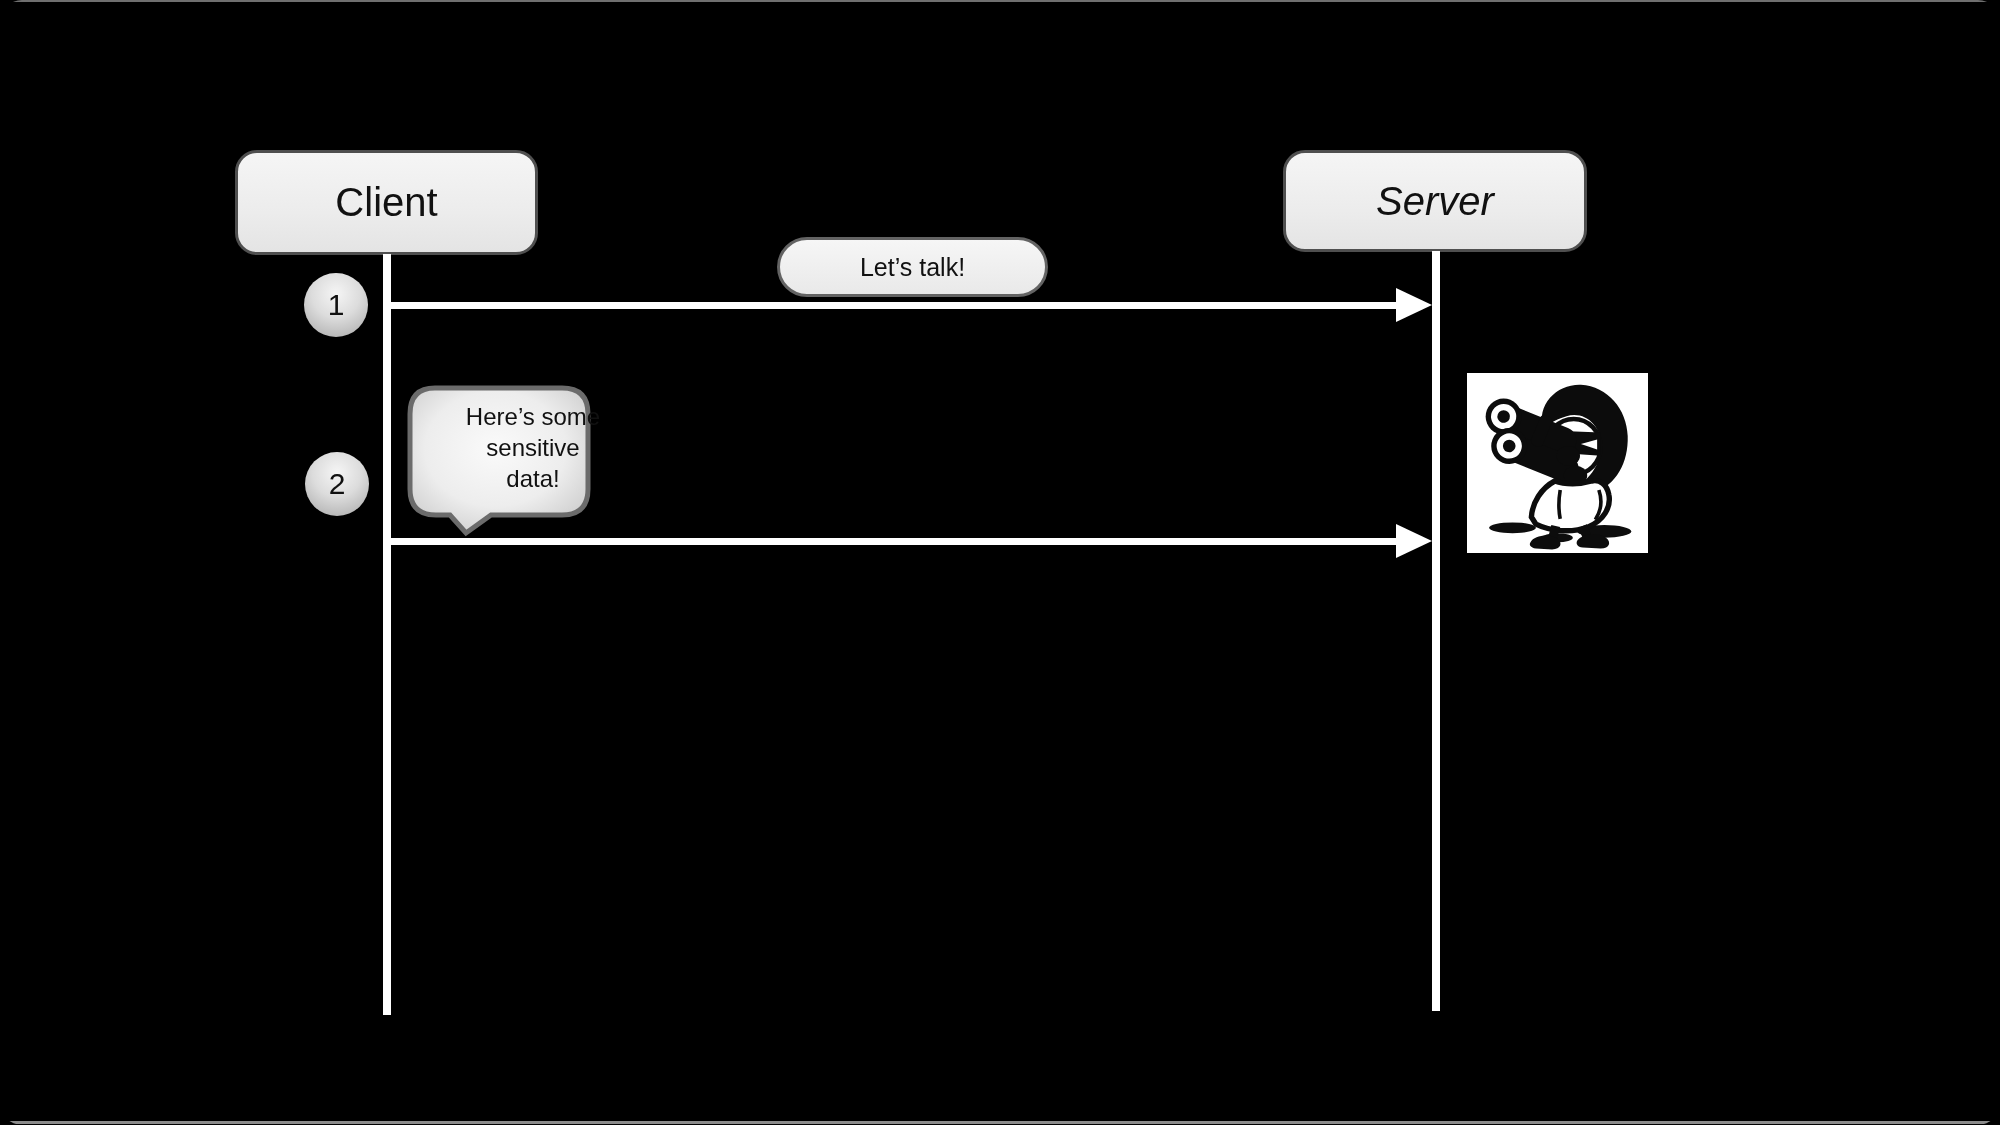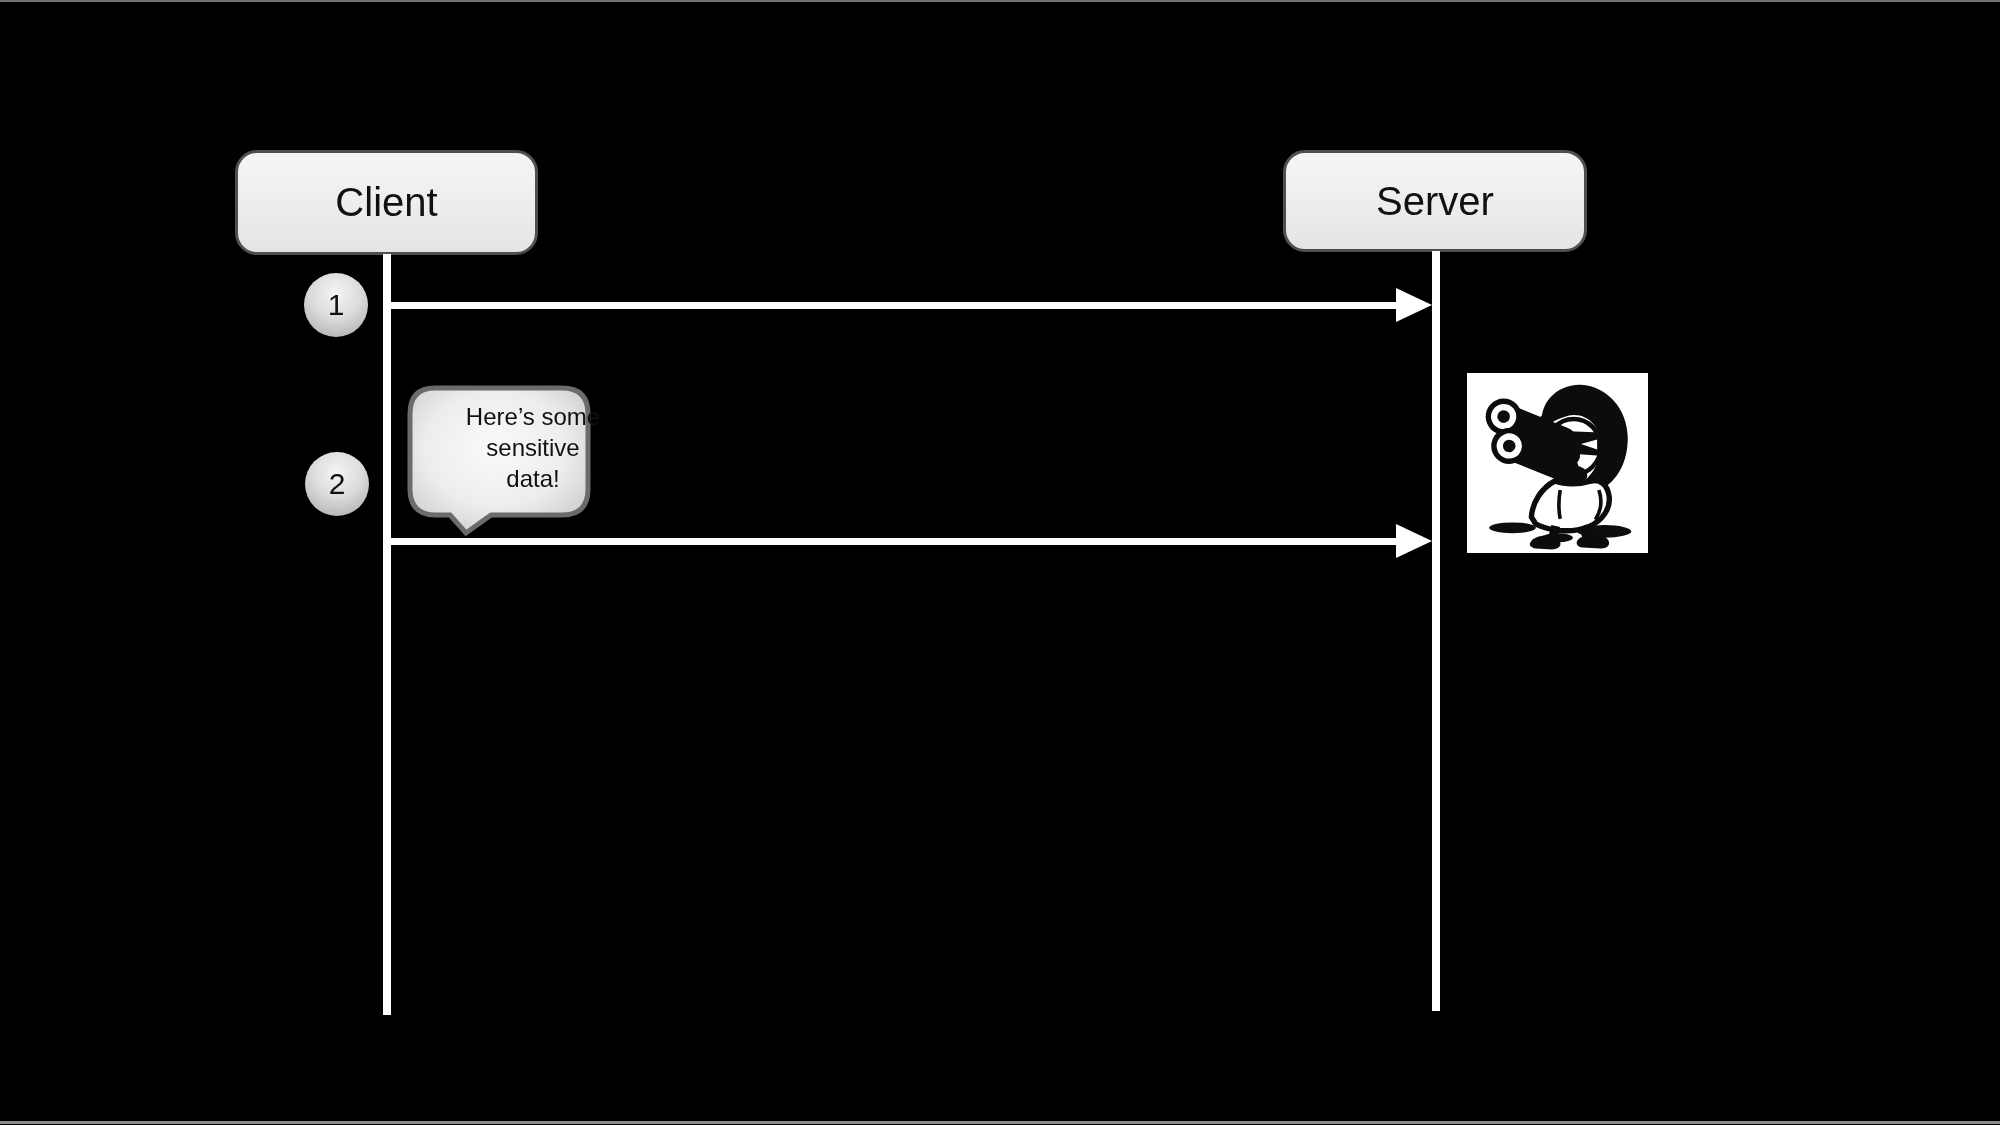--- a/index.html
+++ b/index.html
@@ -7,20 +7,21 @@
     padding: 0;
     background: #000;
   }
   .stage {
     position: relative;
     width: 2000px;
     height: 1125px;
     background: #000;
     overflow: hidden;
     font-family: "Liberation Sans", sans-serif;
+    border-radius: 22px;
   }
   .edge-strip {
     position: absolute;
     left: 0;
     width: 2000px;
   }
   .edge-strip.top    { top: 0;      height: 2px; background: #6f6f6f; }
   .edge-strip.bottom { top: 1121px; height: 3px; background: #8b8b8b; }
 
   .actor-box {
@@ -29,21 +30,21 @@
     border-radius: 22px;
     background: linear-gradient(180deg, #f5f5f5 0%, #ececec 60%, #e4e4e4 100%);
     display: flex;
     align-items: center;
     justify-content: center;
     font-size: 40px;
     color: #111;
     box-sizing: border-box;
   }
   .actor-box.client { left: 235px;  top: 150px; width: 303px; height: 105px; }
-  .actor-box.server { left: 1283px; top: 150px; width: 304px; height: 102px; }
+  .actor-box.server { left: 1283px; top: 150px; width: 304px; height: 102px; font-style: italic; }
 
   .lifeline {
     position: absolute;
     width: 8px;
     background: #fff;
   }
   .lifeline.client { left: 383px;  top: 254px; height: 761px; }
   .lifeline.server { left: 1432px; top: 251px; height: 760px; }
 
   .arrow-line {
@@ -142,20 +143,23 @@
   </div>
   <div class="actor-box server">
     <span>Server</span>
   </div>
 
   <div class="lifeline client"></div>
   <div class="lifeline server"></div>
 
   <div class="step-badge s1">
     <span>1</span>
+  </div>
+  <div class="msg-pill">
+    <span>Let’s talk!</span>
   </div>
   <div class="arrow-line a1"></div>
   <div class="arrow-head a1"></div>
 
   <div class="step-badge s2">
     <span>2</span>
   </div>
   <div class="speech-bubble">
     <svg width="184" height="152" viewBox="0 0 184 152">
       <defs>

